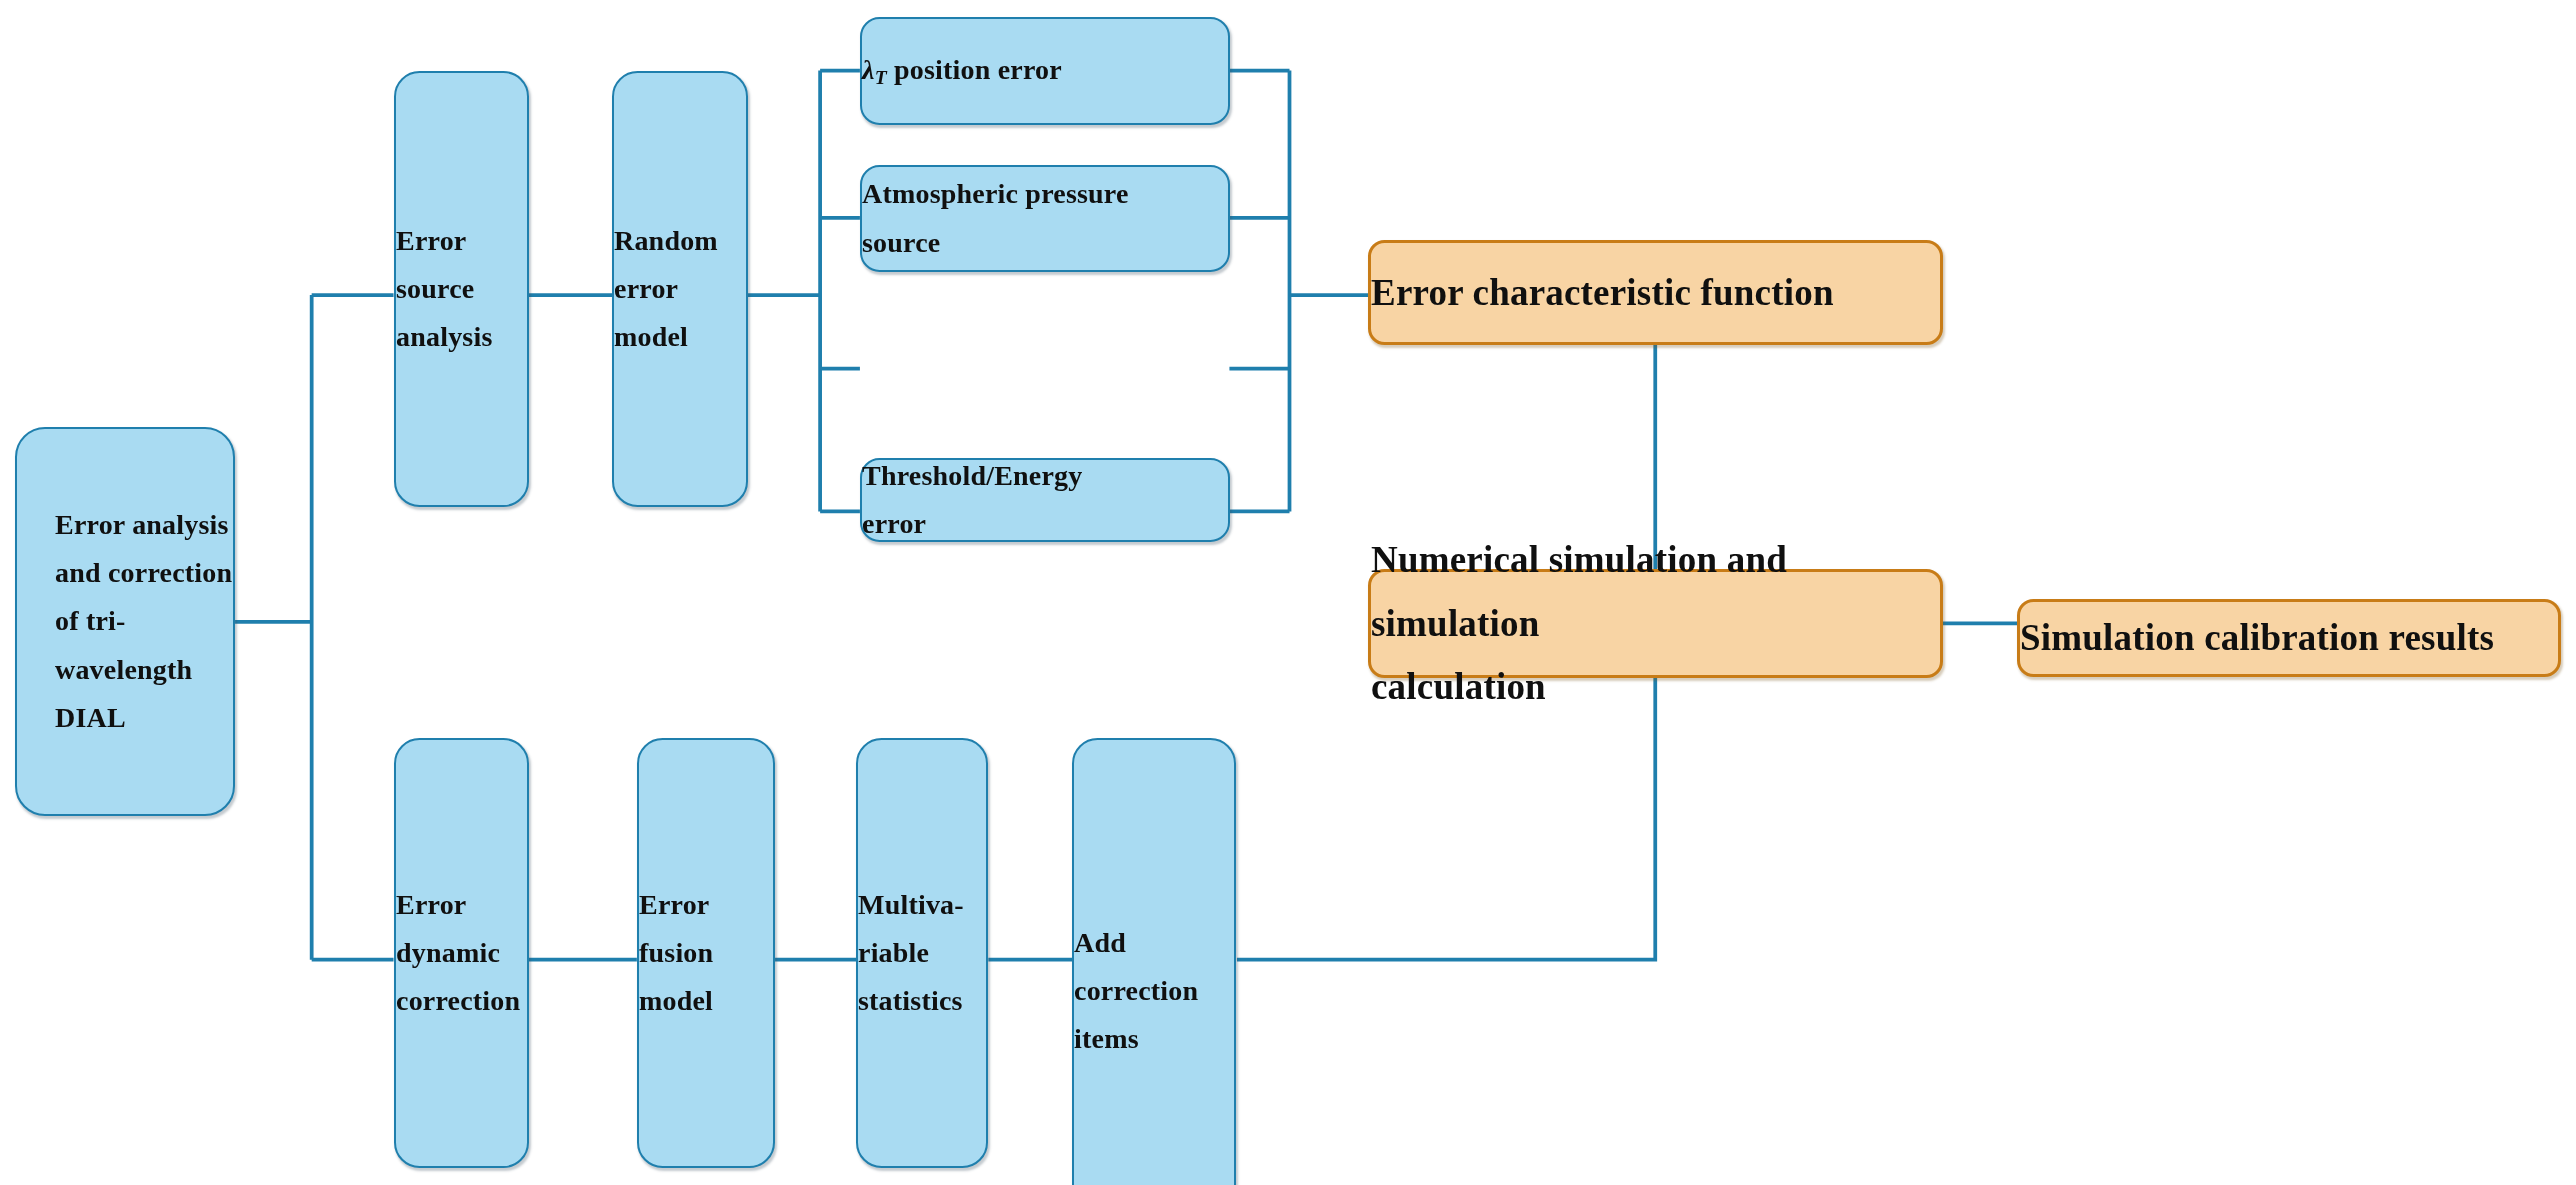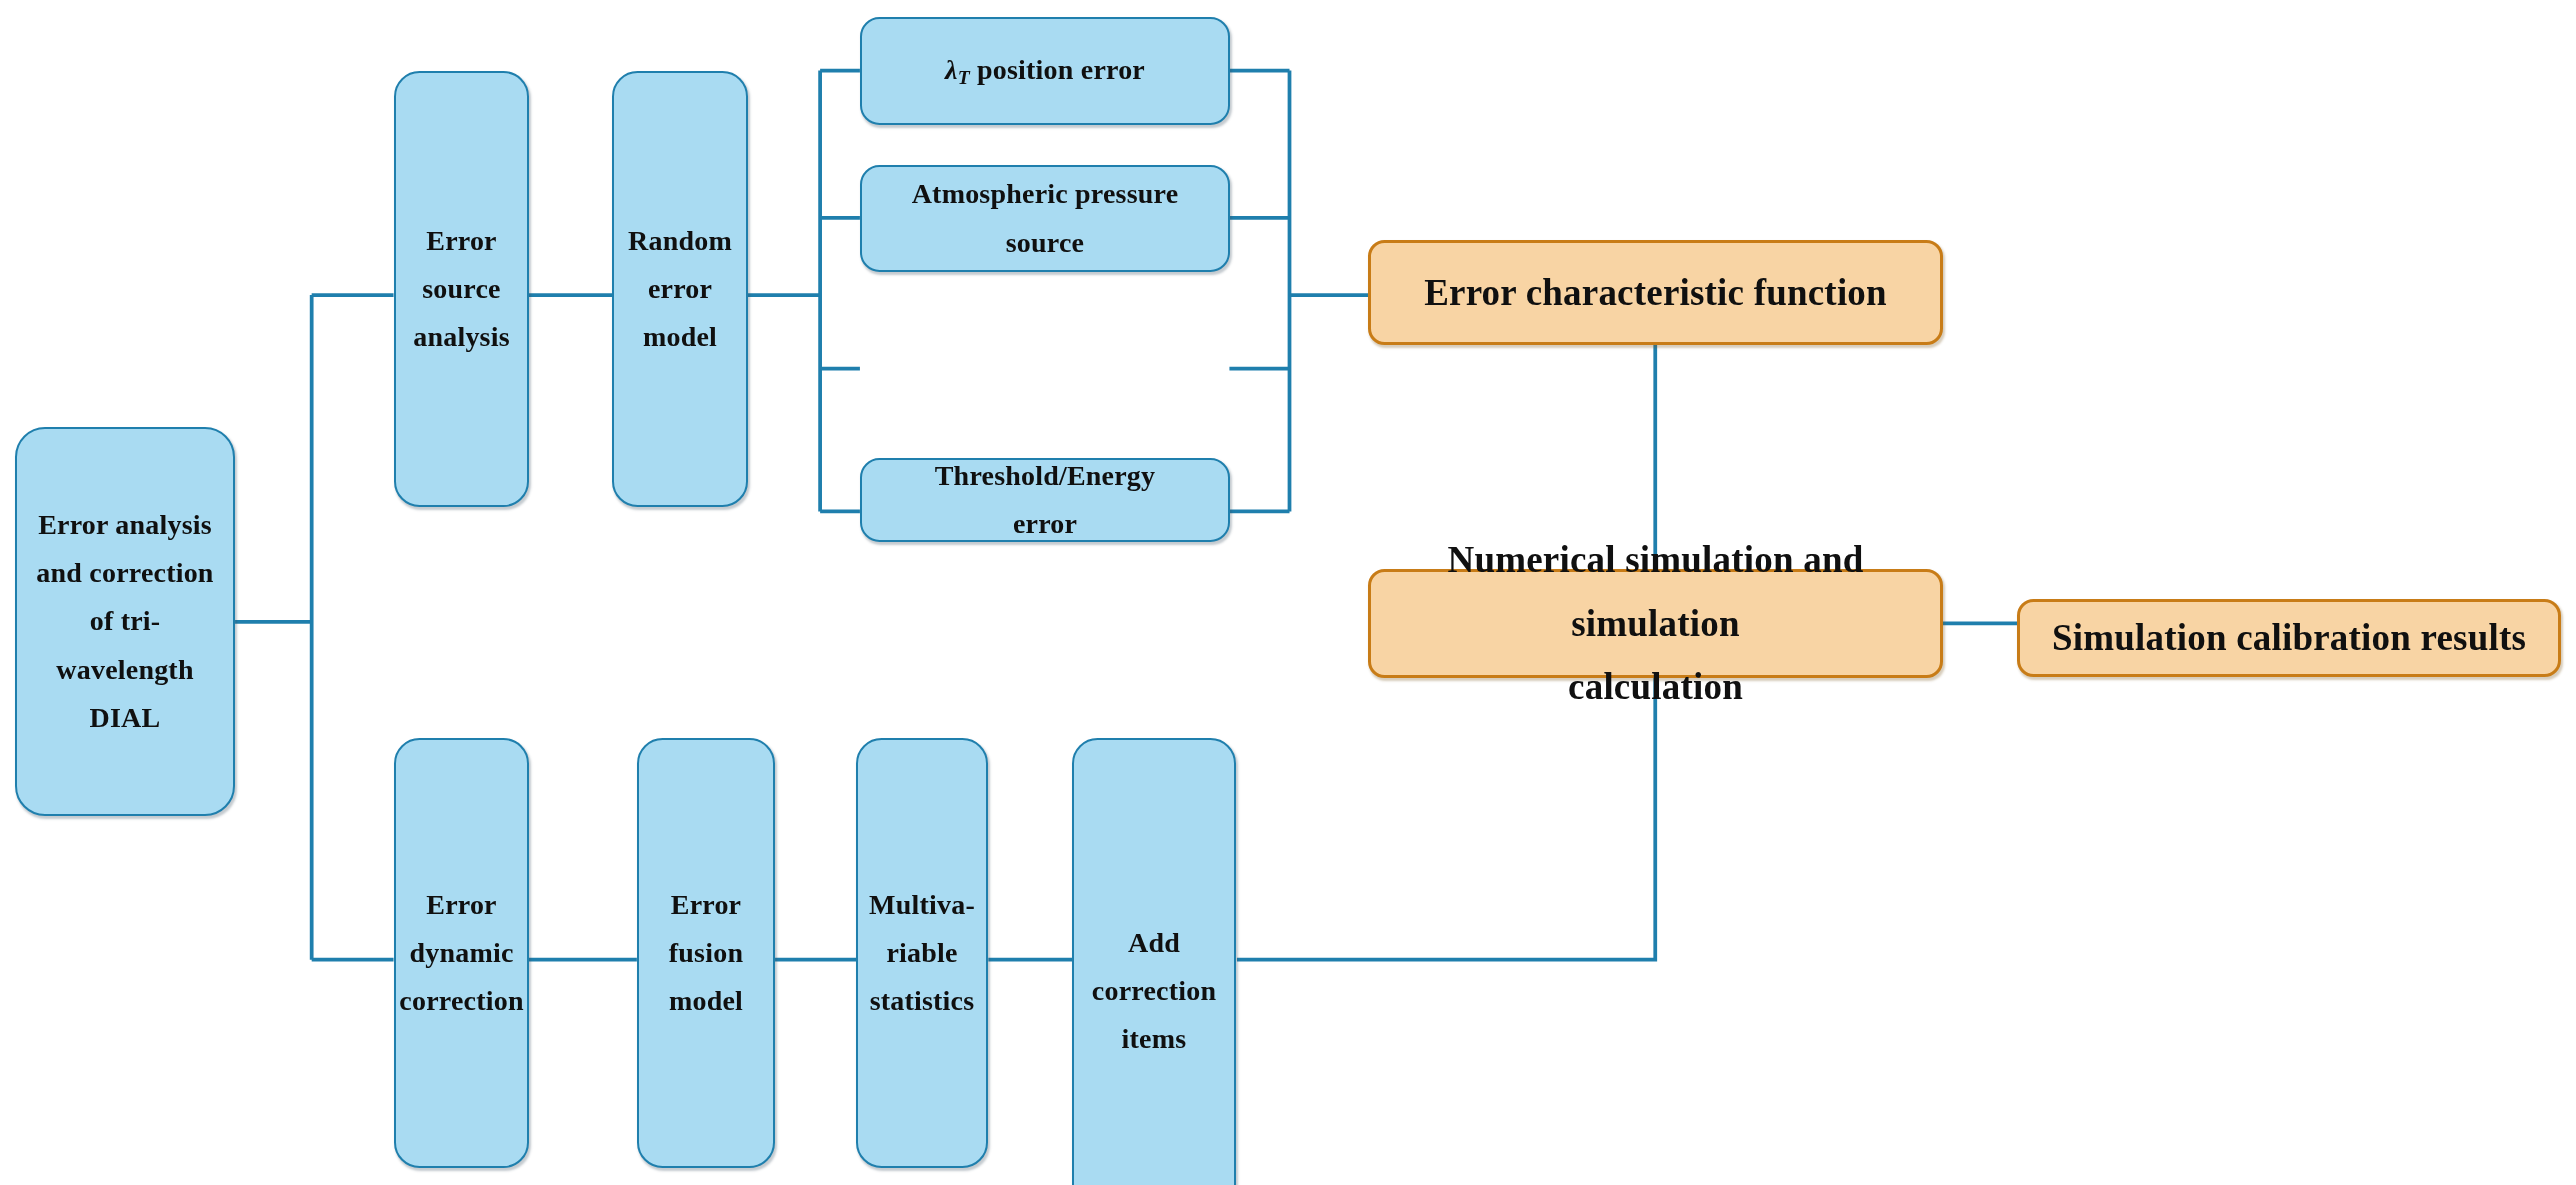--- a/index.html
+++ b/index.html
@@ -23,21 +23,21 @@
     width: 2576px;
     height: 1185px;
     pointer-events: none;
   }
   .node {
     position: absolute;
     box-sizing: border-box;
     display: flex;
     align-items: center;
     justify-content: center;
-    text-align: center;
+    text-align: left;
     font-weight: bold;
     color: #101010;
     line-height: 1.72;
     letter-spacing: 0.2px;
     z-index: 2;
   }
   .node .lbl {
     display: block;
     width: 100%;
     white-space: pre-line;
@@ -97,21 +97,21 @@
 
       <path d="M 2584 830 L 2686 830"></path>
 
       <path d="M 704 1278 L 848 1278"></path>
       <path d="M 1032 1278 L 1140 1278"></path>
       <path d="M 1316 1278 L 1428 1278"></path>
       <path d="M 1647 1278 L 2204 1278 L 2204 900"></path>
     </g>
   </svg>
 
-  <div class="node blue tall" style="left:15px; top:427px; width:220px; height:389px; border-radius:30px;">
+  <div class="node blue tall" style="left:15px; top:427px; width:220px; height:389px; border-radius:30px;padding-left:38px;">
     <span class="lbl">Error analysis
 and correction
 of tri-
 wavelength
 DIAL</span>
   </div>
 
   <div class="node blue tall" style="left:394px; top:71px; width:135px; height:436px;">
     <span class="lbl">Error
 source

